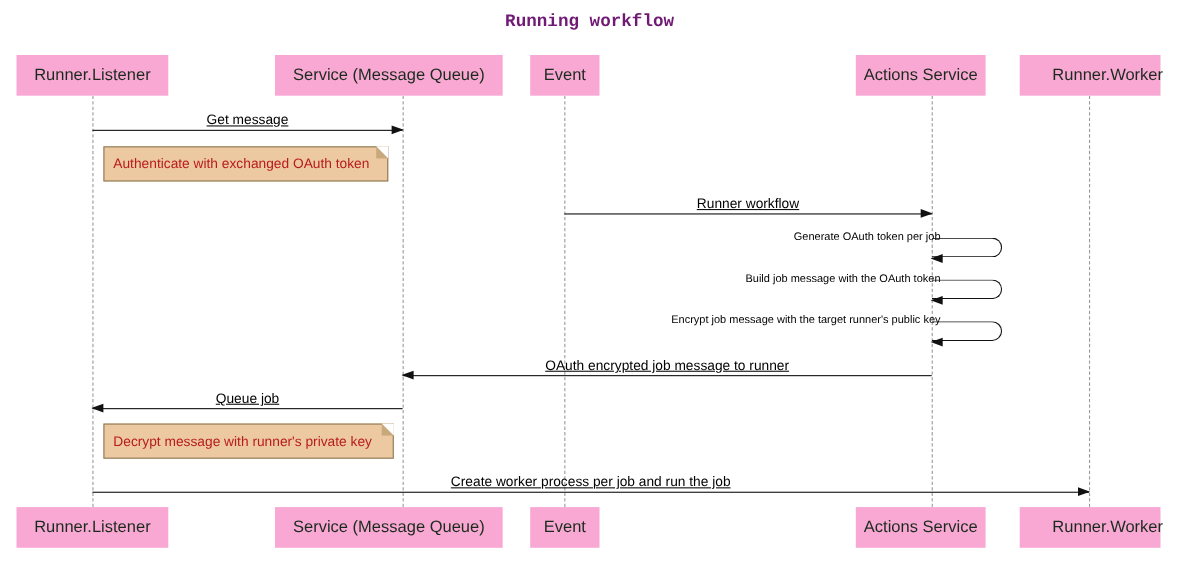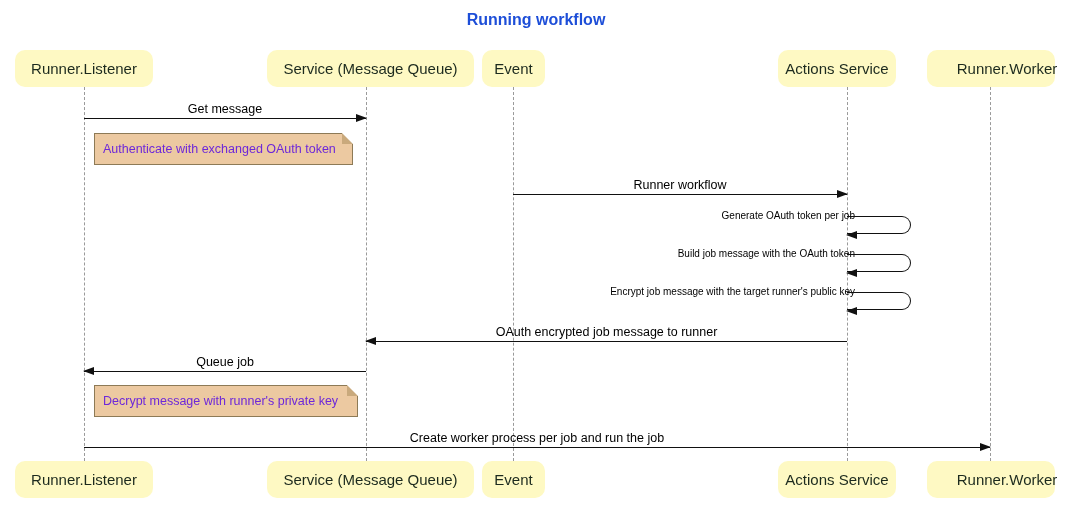--- a/index.html
+++ b/index.html
@@ -8,50 +8,50 @@
 
   .stage {
     position:relative;
     width:1072px; height:523px;
     background:#ffffff;
     overflow:hidden;
   }
 
   .title {
     position:absolute; left:0; top:11px; width:1072px;
-    text-align:center; font-size:16px; font-weight:bold; color:#1d4ed8;
+    text-align:center; font-size:16px; font-weight:bold; color:#701a75;font-family:Liberation Mono, monospace;
   }
 
   
   .pbox {
     position:absolute; height:37px;
-    background:#fef9c3;
-    border-radius:10px;
+    background:#f9a8d4;
+    border-radius:0;
     display:flex; align-items:center; justify-content:center;
     font-size:15px; color:#1c2a1e;
     white-space:nowrap;
   }
   .row-top .pbox { top:50px; }
   .row-bottom .pbox { top:461px; }
   .p1 { left:15px;  width:138px; }
-  .p2 { left:267px; width:207px; }
+  .p2 { left:250px; width:207px; }
   .p3 { left:482px; width:63px;  }
   .p4 { left:778px; width:118px; }
   .p5 { left:927px; width:128px;padding-left:32px; }
 
   
   .lifeline {
     position:absolute; top:87px; height:374px; width:0;
     border-left:1px dashed #9a9a9a;
   }
   .l1 { left:84px; } .l2 { left:366px; } .l3 { left:513px; }
   .l4 { left:847px; } .l5 { left:990px; }
 
   
-  .msg { position:absolute; }
+  .msg { position:absolute;text-decoration:underline; }
   .msg .lbl {
     display:block; text-align:center;
     font-size:12.5px; line-height:14px; color:#000;
     white-space:nowrap; margin-bottom:2px;
   }
   .msg .line { position:relative; height:0; border-top:1.5px solid #111; }
   .head { position:absolute; width:0; height:0; }
   .head-right { right:-1px; top:-5.5px;
     border-left:11px solid #111; border-top:4.8px solid transparent; border-bottom:4.8px solid transparent; }
   .head-left { left:-1px; top:-5.5px;
@@ -83,21 +83,21 @@
     white-space:nowrap;
   }
   .slbl1 { top:209px; } .slbl2 { top:247px; } .slbl3 { top:285px; }
 
   
   .note {
     position:absolute; height:32px;
     background:#ecc9a1; border:1px solid #8d7a56;
     display:flex; align-items:center;
     padding:0 8px;
-    font-size:12.5px; color:#6d28d9; white-space:nowrap;
+    font-size:12.5px; color:#b91c1c; white-space:nowrap;
   }
   .note::after {
     content:""; position:absolute; top:-1px; right:-1px;
     width:0; height:0; border-style:solid;
     border-width:0 11px 11px 0;
     border-color:#ffffff #ffffff #c9a97c #c9a97c;
   }
   .note1 { left:94px; top:133px; width:259px; }
   .note2 { left:94px; top:385px; width:264px; }
 </style>

